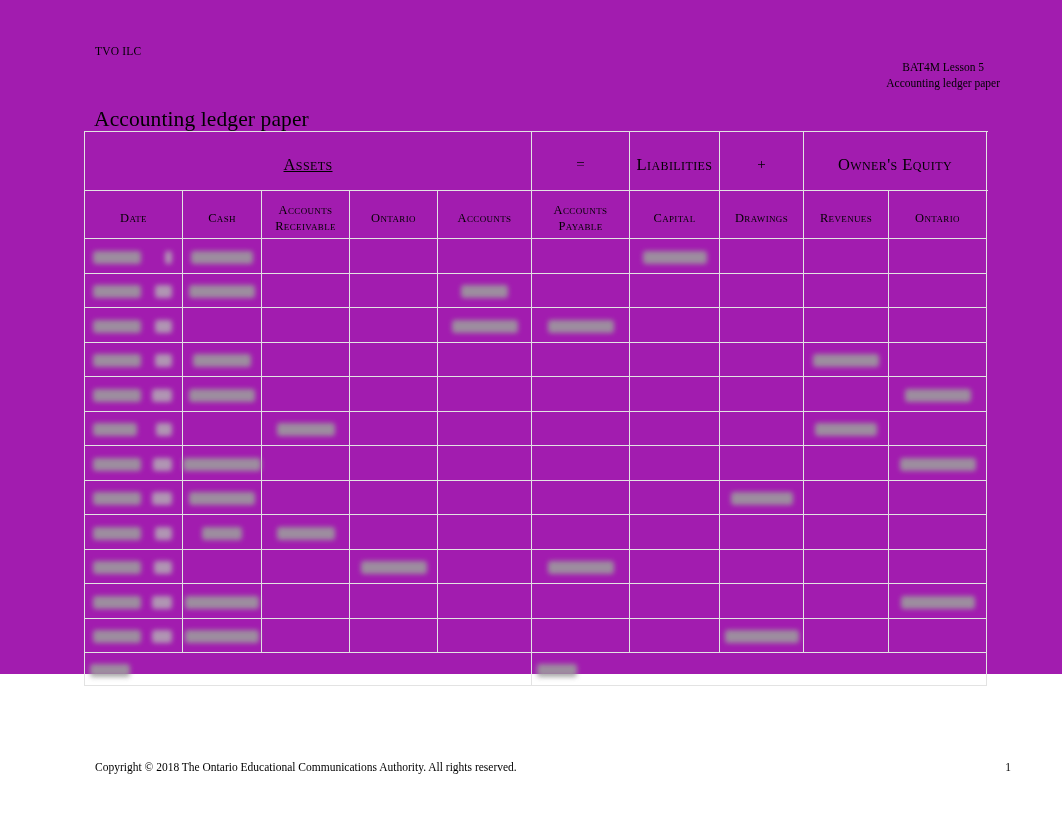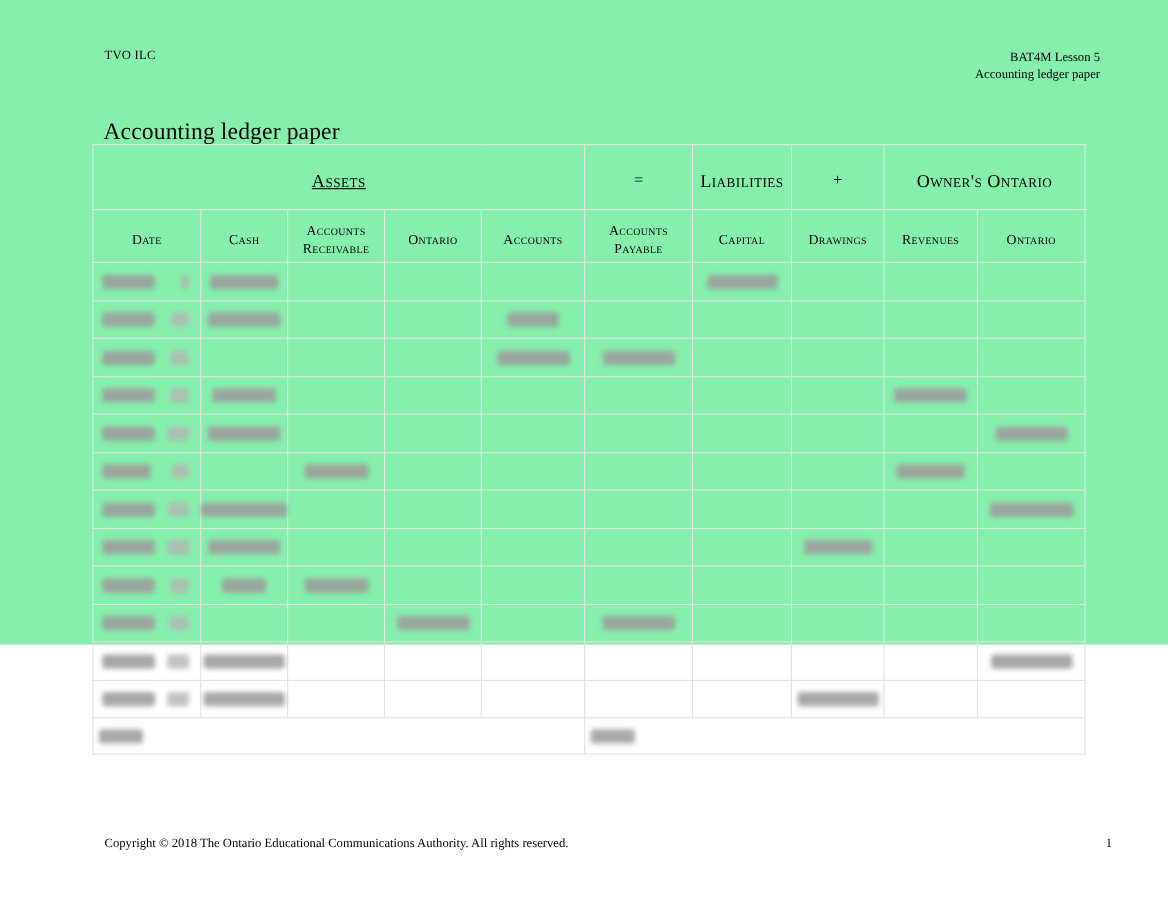--- a/index.html
+++ b/index.html
@@ -7,37 +7,37 @@
     margin: 0; padding: 0;
     width: 1062px; height: 822px;
     background: #ffffff;
     font-family: "Liberation Serif", "DejaVu Serif", serif;
     color: #000000;
     overflow: hidden;
   }
   .page {
     position: relative;
     width: 1062px;
-    height: 586px;
-    background: #86efac;
+    height: 674px;
+    background: #a21caf;
   }
 
   
   .runhead-left {
     position: absolute;
     left: 95px; top: 45px;
     font-size: 11.5px;
     font-variant: small-caps;
     letter-spacing: .2px;
     white-space: nowrap;
   }
   .runhead-right {
     position: absolute;
-    right: 62px; top: 44px;
-    text-align: right;
+    right: 62px; top: 59px;
+    text-align: center;
     font-size: 11.5px;
     line-height: 16px;
     white-space: nowrap;
   }
 
   
   .doc-title {
     position: absolute;
     left: 94px; top: 93px;
     font-size: 21.5px;
@@ -172,21 +172,21 @@
       <col style="width:84px">
       <col style="width:85px">
       <col style="width:98px">
     </colgroup>
     <thead>
       <tr>
         <th class="grp grp-assets" colspan="5">Assets</th>
         <th class="grp sym">=</th>
         <th class="grp">Liabilities</th>
         <th class="grp sym">+</th>
-        <th class="grp" colspan="4">Owner's Ontario</th>
+        <th class="grp" colspan="4">Owner's Equity</th>
       </tr>
       <tr>
         <th class="colhead">
           <span>Date</span>
         </th>
         <th class="colhead">
           <span>Cash</span>
         </th>
         <th class="colhead">
           <span>Accounts</span><br>

